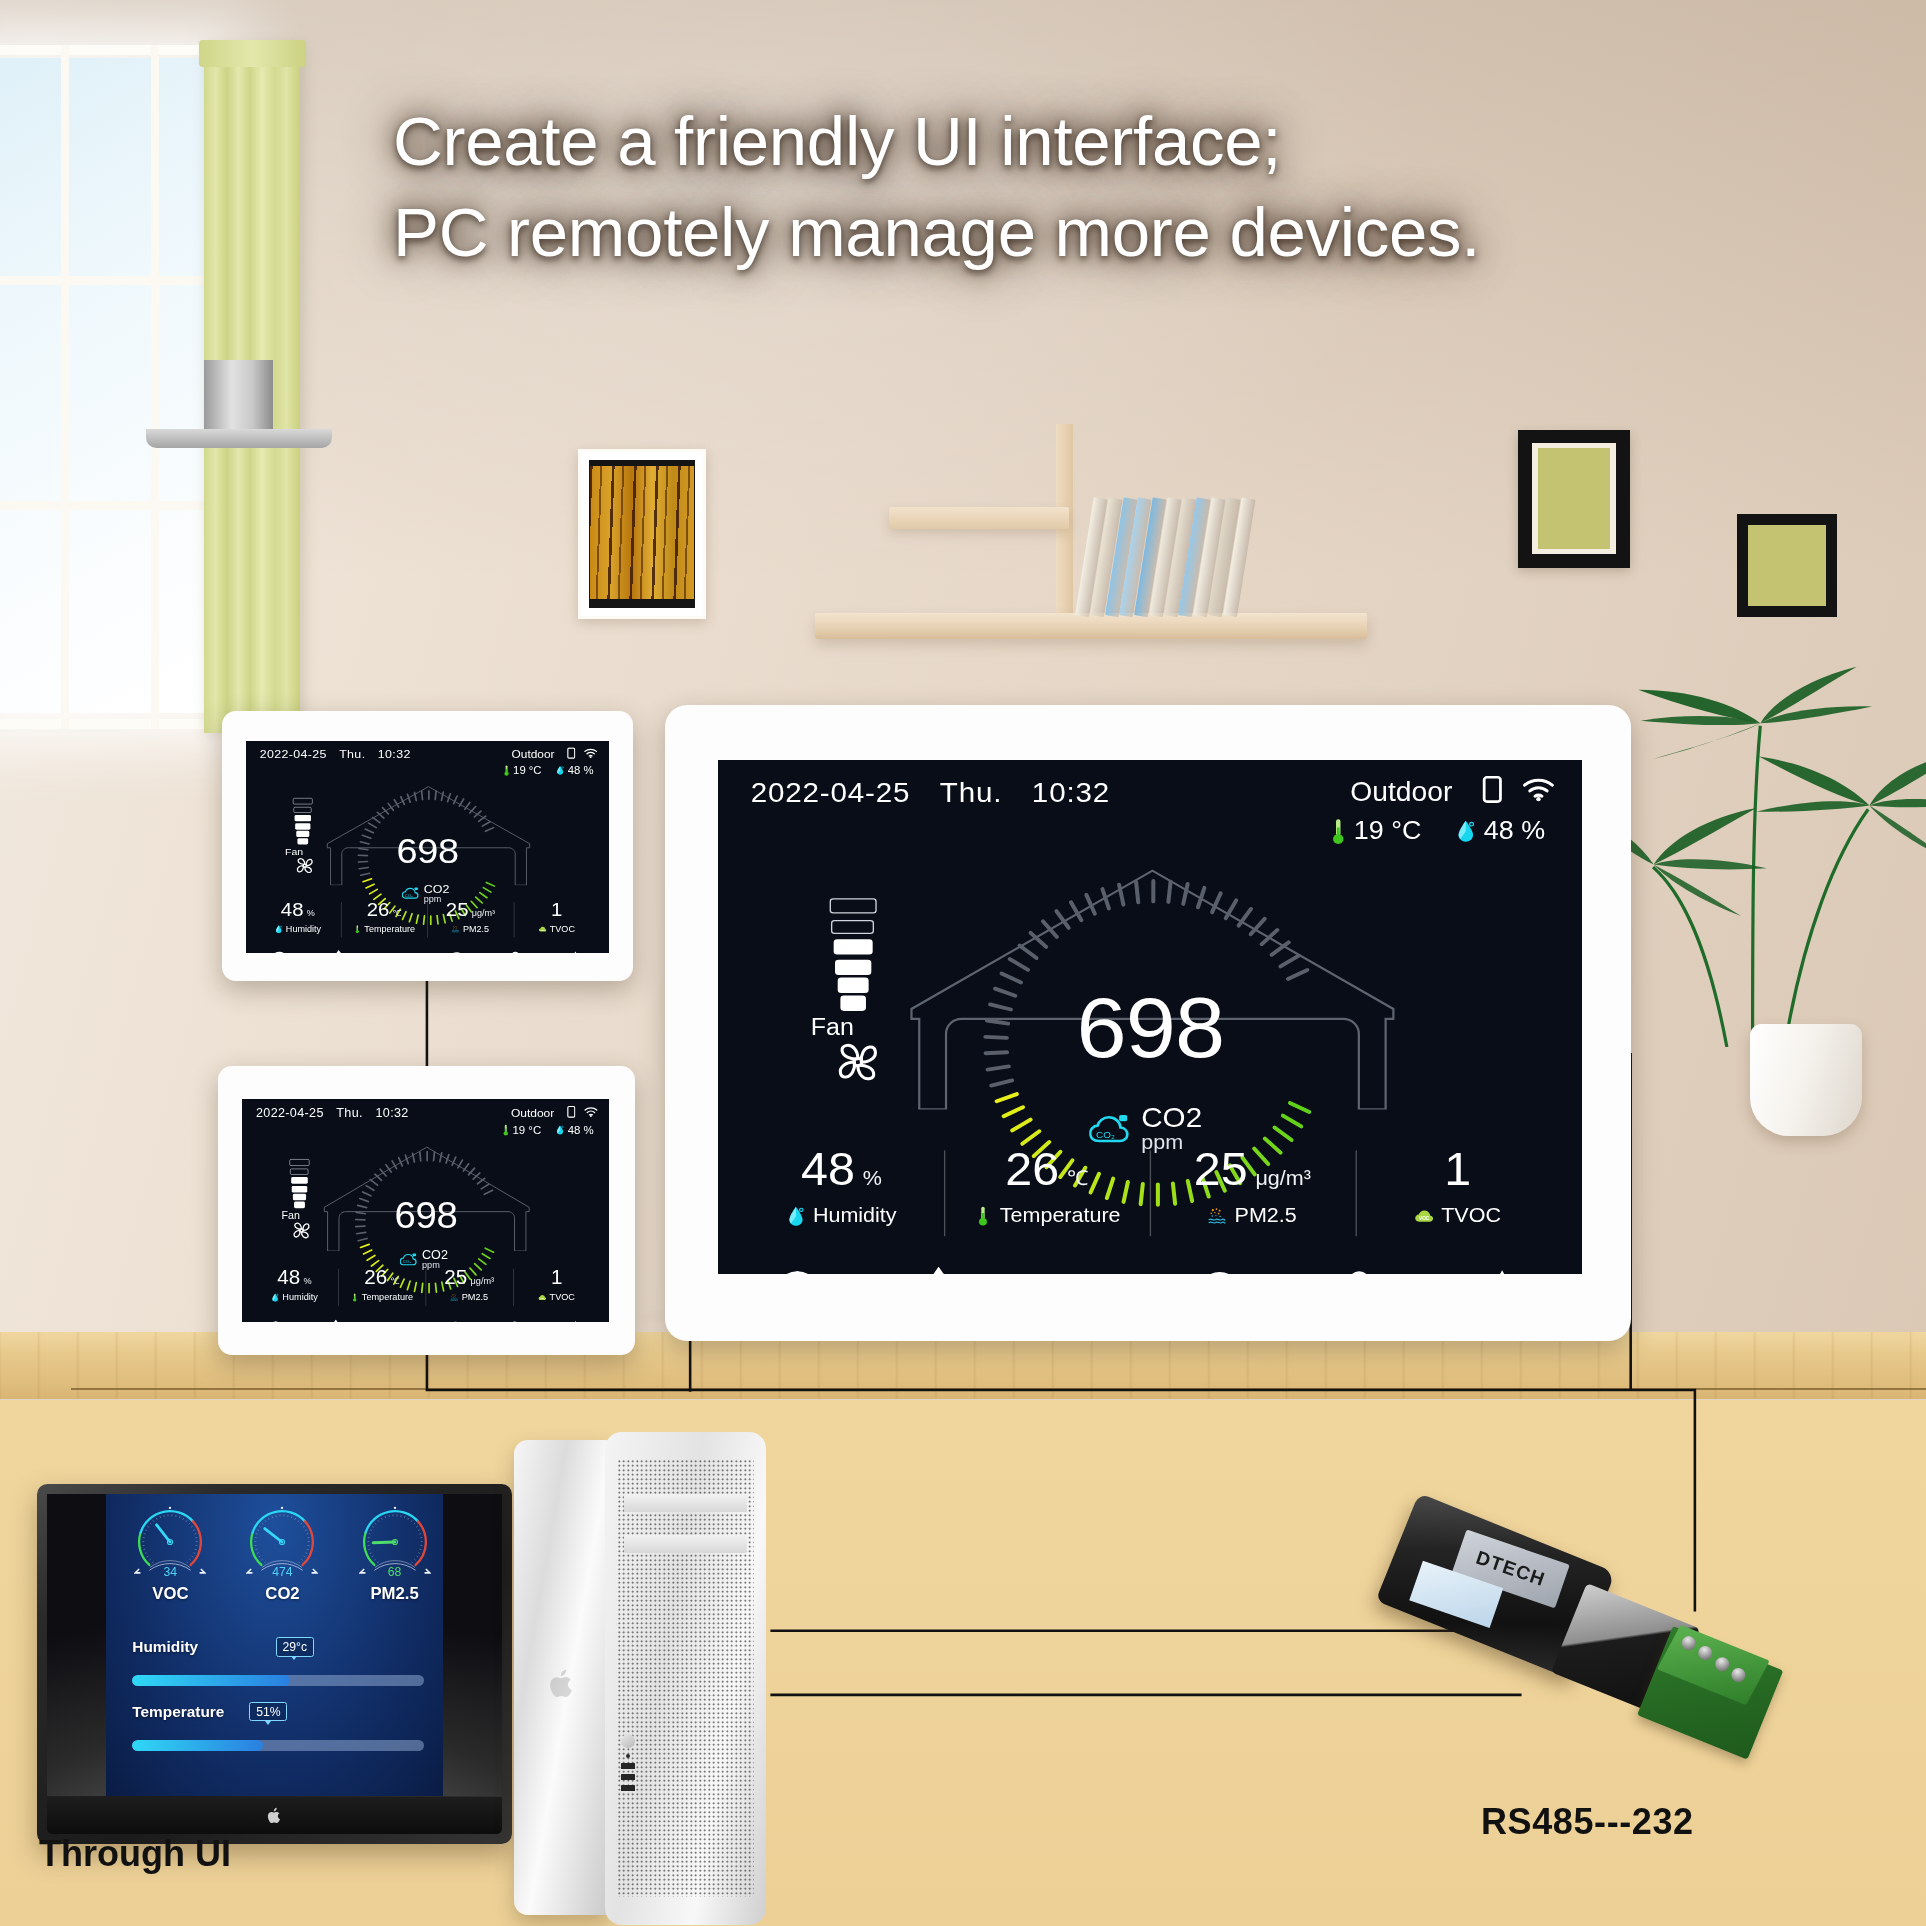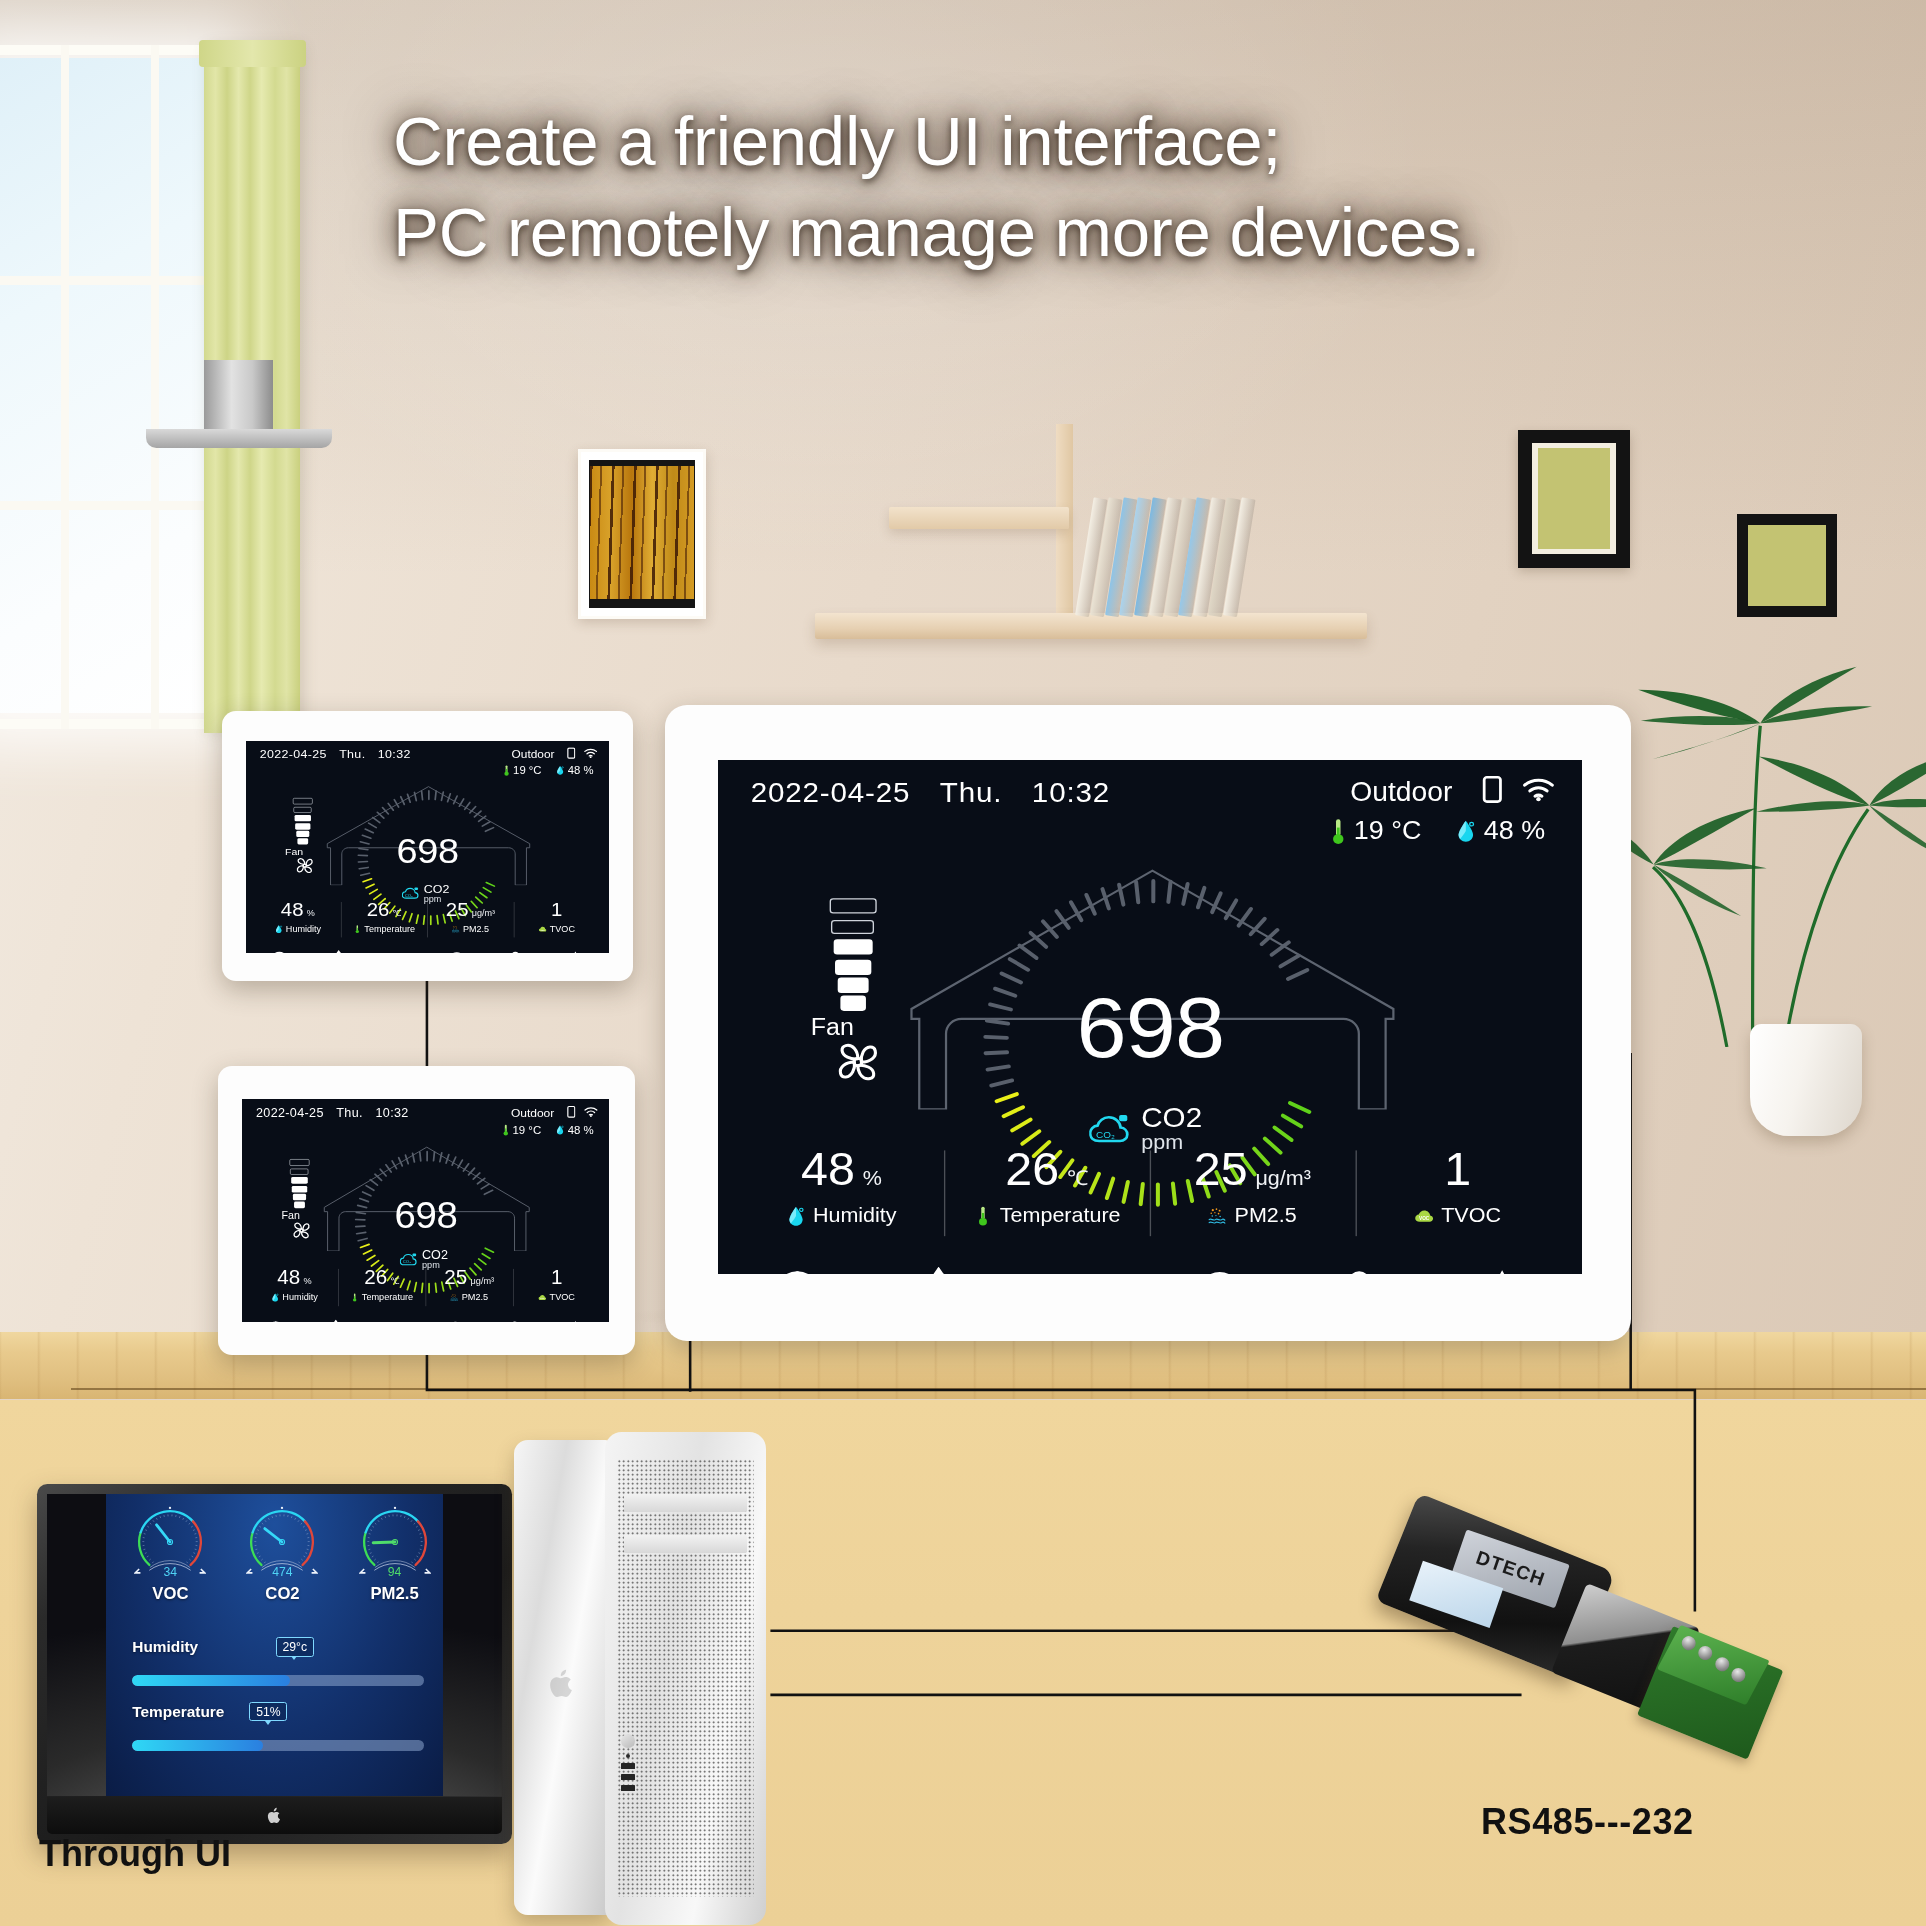--- a/index.html
+++ b/index.html
@@ -1335,21 +1335,21 @@
                     <line x1="92.4" y1="72.6" x2="95.1" y2="73.9"></line>
                     <line x1="89.5" y1="77.8" x2="92.1" y2="79.4"></line>
                     <line x1="86.0" y1="82.5" x2="88.2" y2="84.5"></line>
                     <line x1="81.7" y1="86.6" x2="83.6" y2="88.9"></line>
                   </g>
                   <line x1="56" y1="56" x2="22.0" y2="57.2" stroke="#4fdc6a" stroke-width="4.4" stroke-linecap="round"></line>
                   <circle cx="56" cy="56" r="4" fill="none" stroke="#4fdc6a" stroke-width="1.6"></circle>
                   <path d="M8 98 L2 104 L10 104" fill="none" stroke="#eef3fb" stroke-width="2.4"></path>
                   <path d="M104 98 L110 104 L102 104" fill="none" stroke="#eef3fb" stroke-width="2.4"></path>
                   <circle cx="56" cy="3" r="1.8" fill="#eef3fb"></circle>
-                </svg><div class="g-num" style="color:#4fdc6a">94</div></div>
+                </svg><div class="g-num" style="color:#4fdc6a">68</div></div>
               <div class="g-name">PM2.5</div>
             </div>
           </div>
         <div class="sliders" id="cu-sliders">
             <div class="sl-row">
               <div class="sl-name">Humidity</div>
               <div class="sl-bub" style="left:calc(54% - 14px)">29°c</div>
               <div class="sl-track">
                 <div class="sl-fill" style="width:54%"></div>
               </div>

